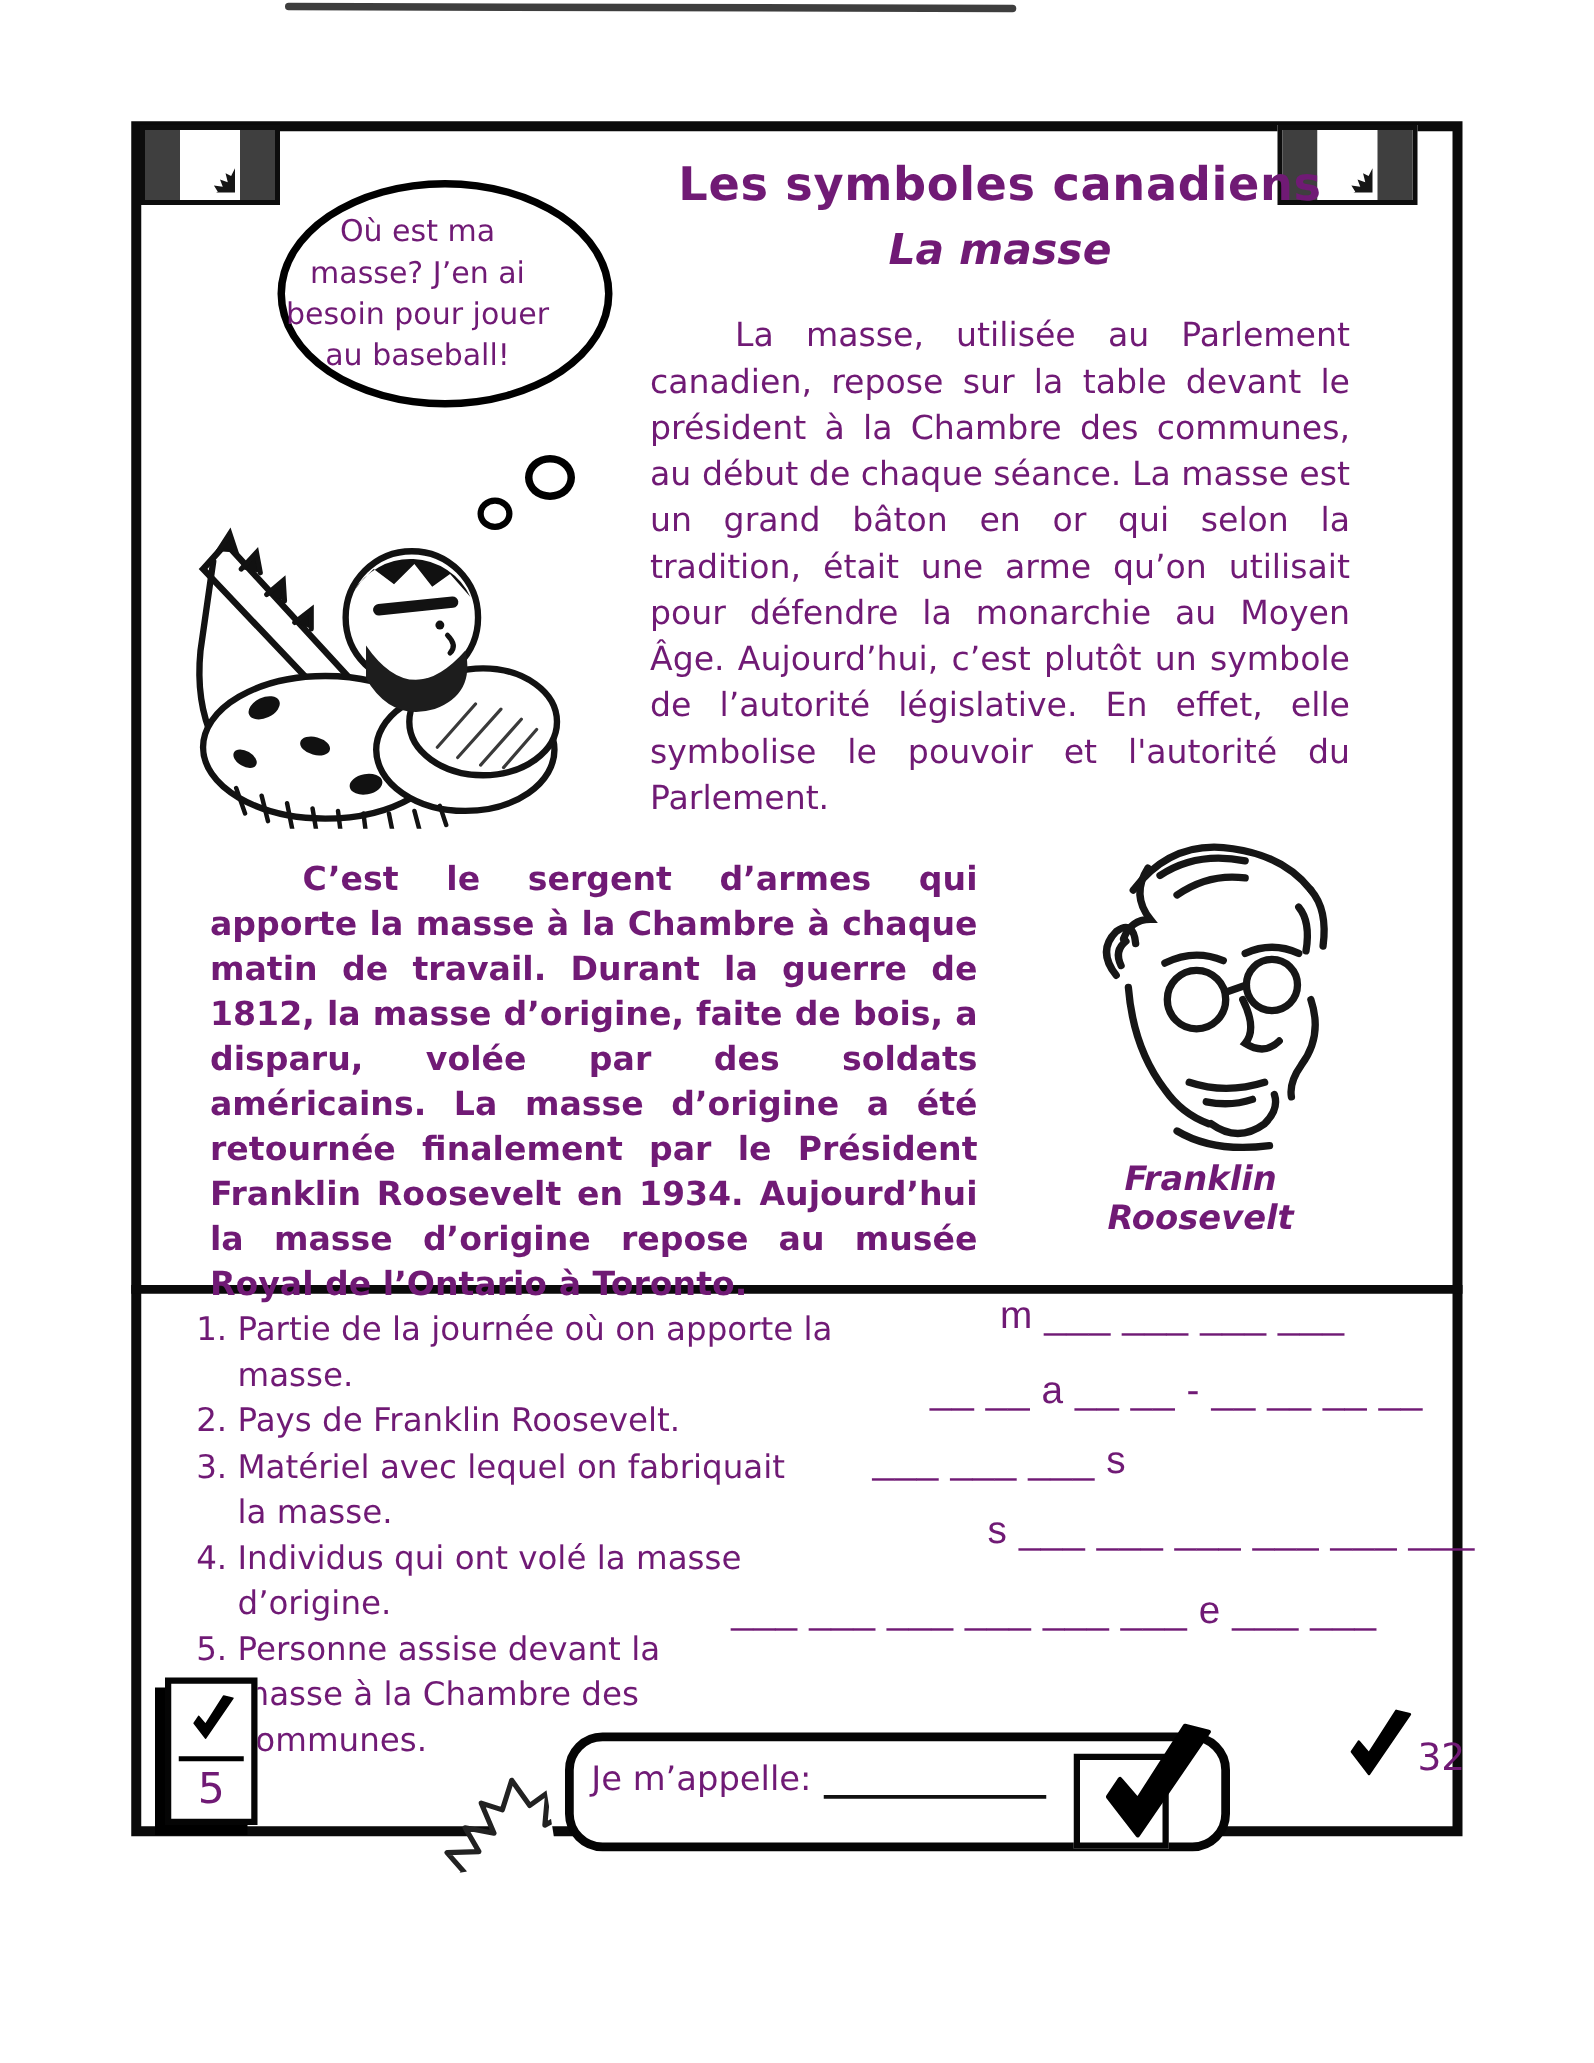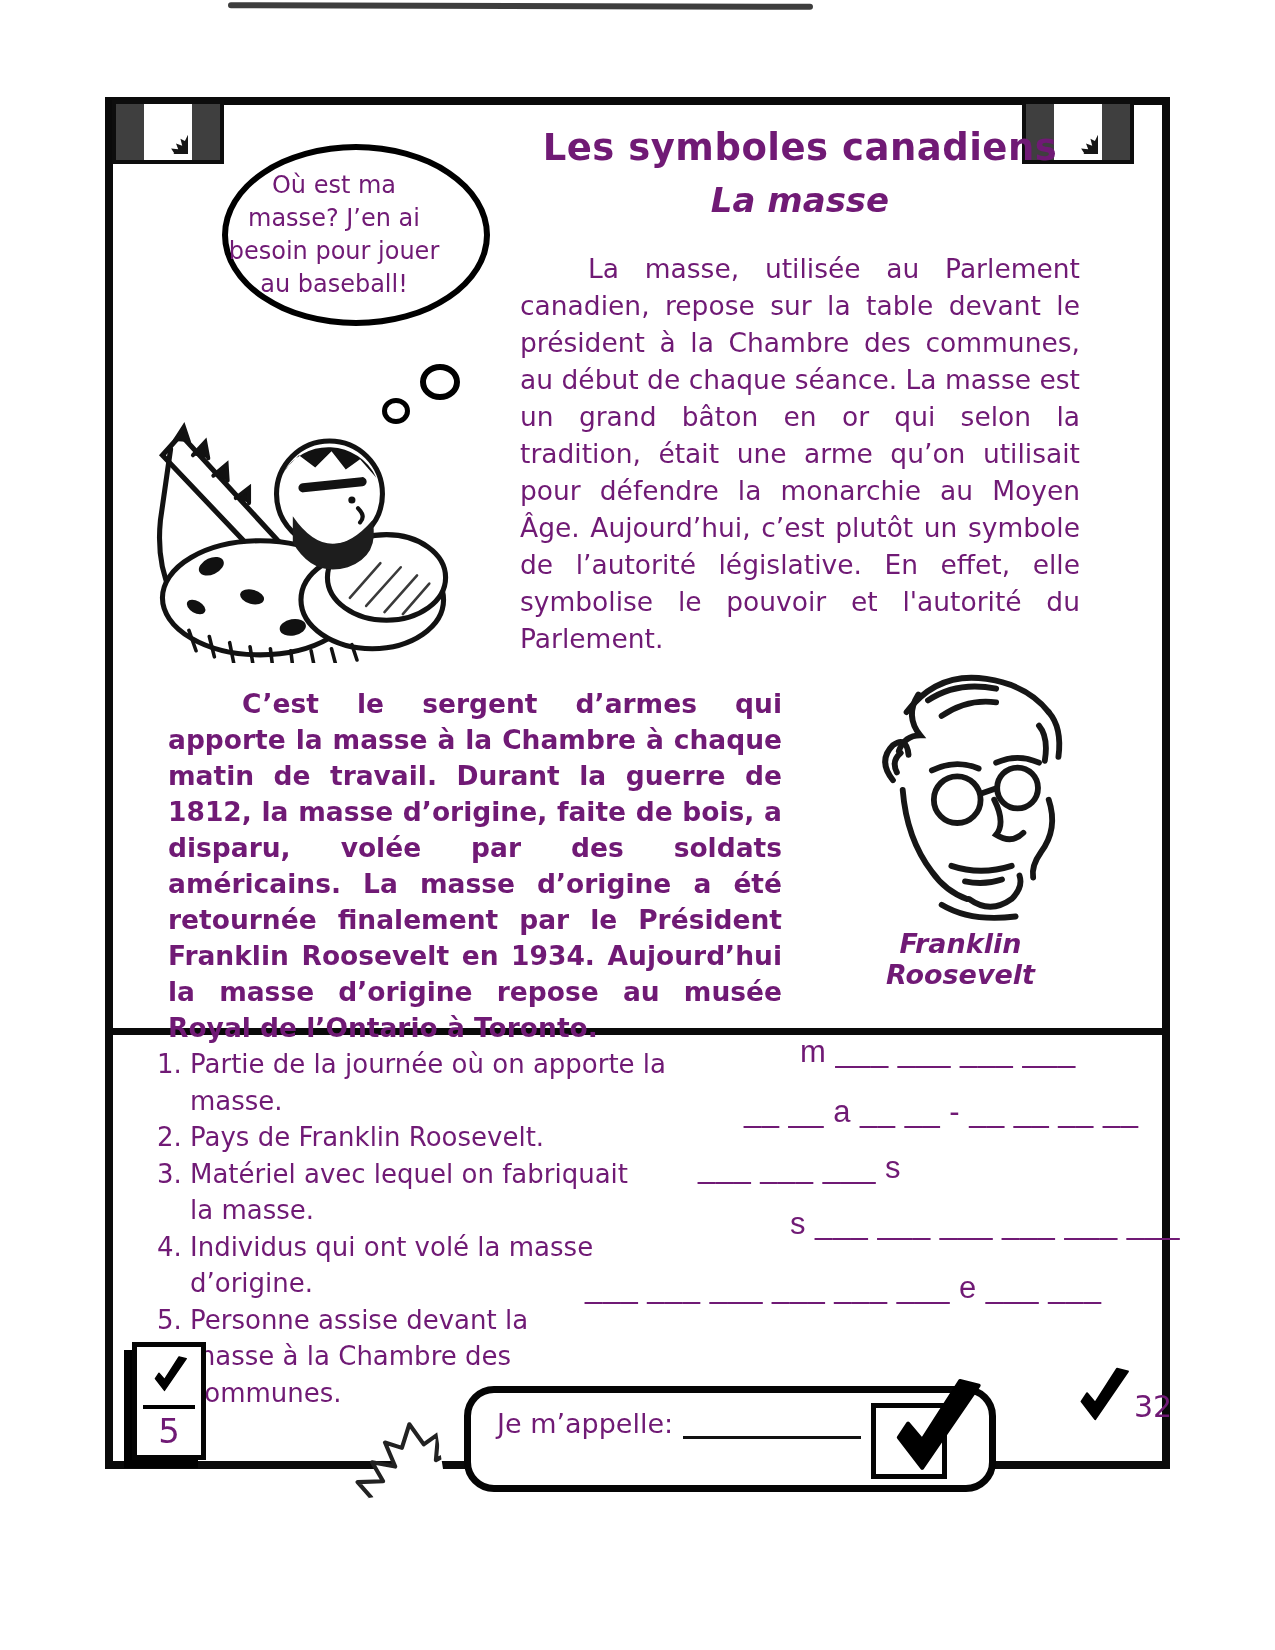--- a/index.html
+++ b/index.html
@@ -66,22 +66,22 @@
     border:5px solid #050505; background:#fff; box-shadow:-8px 8px 0 #000;
     display:flex; flex-direction:column; align-items:center; }
   .scorebox .check { width:40px; height:40px; margin-top:8px; color:#000; }
   .scorebox .line { width:52px; height:4px; background:#000; margin:10px 0 2px; }
   .scorebox .total { font-size:34px; }
 
   .leaf-outline { position:absolute; left:240px; top:1350px; width:195px; height:152px;
     transform:rotate(-9deg); }
 
   
-  .namebox { position:absolute; left:464px; top:1386px; width:532px; height:106px;
-    border:7px solid #050505; border-radius:30px; background:#fff; padding:10px 0 0 26px; }
+  .namebox { position:absolute; left:452px; top:1386px; width:532px; height:95px;
+    border:7px solid #050505; border-radius:30px; background:#fff; padding:10px 0 0 14px; }
   .namebox .row { display:flex; align-items:flex-end; height:36px; margin-bottom:2px; }
   .namebox .label { font-size:27px; margin-right:10px; }
   .fieldline { display:inline-block; border-bottom:3.5px solid #111; height:30px; }
   .line-name { width:178px; }
   .line-date { width:248px; }
   .checkbox { position:absolute; right:42px; top:10px; width:76px; height:76px;
     border:5px solid #050505; background:#fff; }
   .checkbox .check { position:absolute; left:6px; top:-32px; width:104px; height:104px; color:#000; }
 
   .pagecheck { position:absolute; left:1072px; top:1366px; display:flex; align-items:flex-end; }

